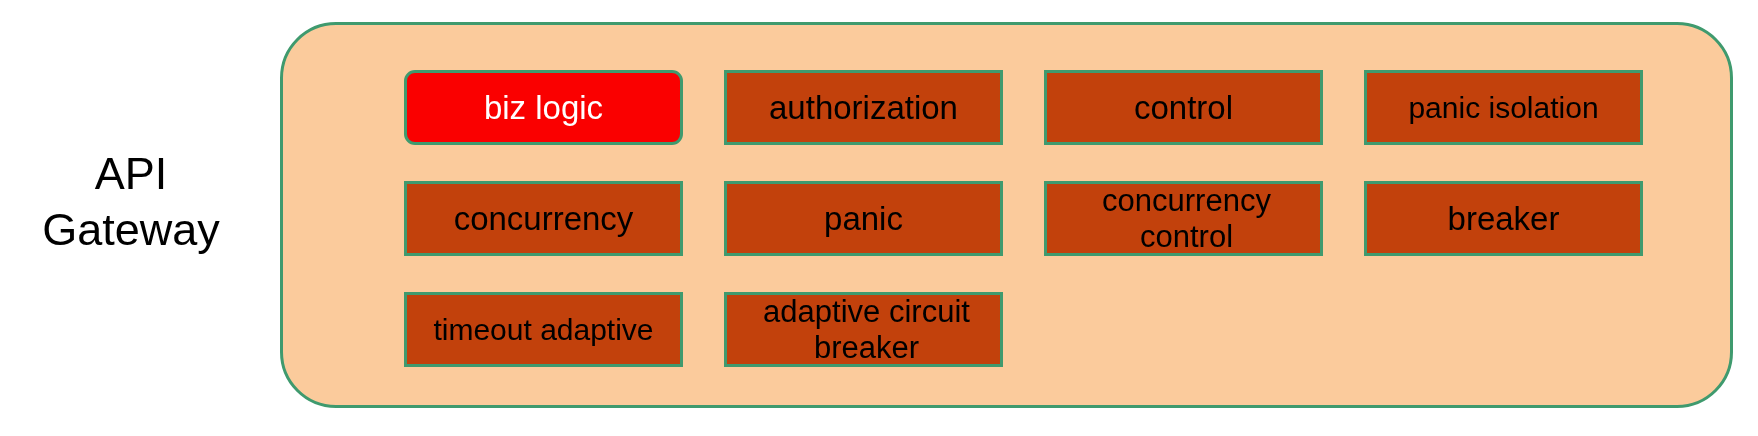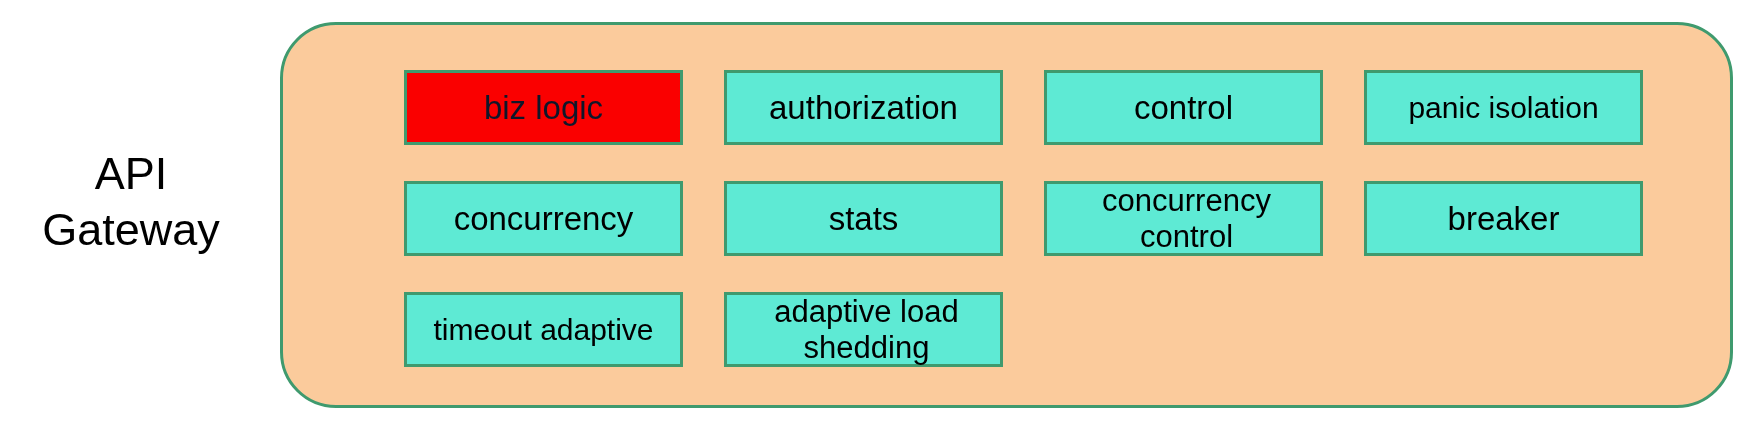--- a/index.html
+++ b/index.html
@@ -49,36 +49,37 @@
     width: 1279px; 
     display: grid;
     grid-template-columns: repeat(4, 279px);
     grid-template-rows: repeat(3, 75px);
     column-gap: 41px;
     row-gap: 36px;
   }
 
   .capability-box {
     box-sizing: border-box;
-    background: #5eead4;
+    background: #c2410c;
     border: 3px solid #3f9a6e;
     display: flex;
     align-items: center;
     justify-content: center;
     text-align: center;
     color: #000000;
     font-size: 33px;
     line-height: 37px;
     white-space: pre-line;
     padding: 0 6px;
   }
 
   .capability-box.highlight {
     background: #fa0000;
-    color: #0f172a;
+    color: #ffffff;
+    border-radius: 11px;
   }
 
   .capability-box.small-text {
     font-size: 30px;
     text-align: center;
   }
 
   .capability-box.two-line {
     font-size: 31px;
     line-height: 36px;
@@ -92,22 +93,22 @@
 Gateway</div>
 
 <div id="gateway-container">
 
   <div id="capability-grid">
       <div class="capability-box highlight">biz logic</div>
       <div class="capability-box">authorization</div>
       <div class="capability-box">control</div>
       <div class="capability-box small-text">panic isolation</div>
       <div class="capability-box">concurrency</div>
-      <div class="capability-box">stats</div>
+      <div class="capability-box">panic</div>
       <div class="capability-box two-line">concurrency
 control</div>
       <div class="capability-box">breaker</div>
       <div class="capability-box small-text">timeout adaptive</div>
-      <div class="capability-box two-line">adaptive load
-shedding</div>
+      <div class="capability-box two-line">adaptive circuit
+breaker</div>
     </div>
 
 </div>
 
 </body></html>

